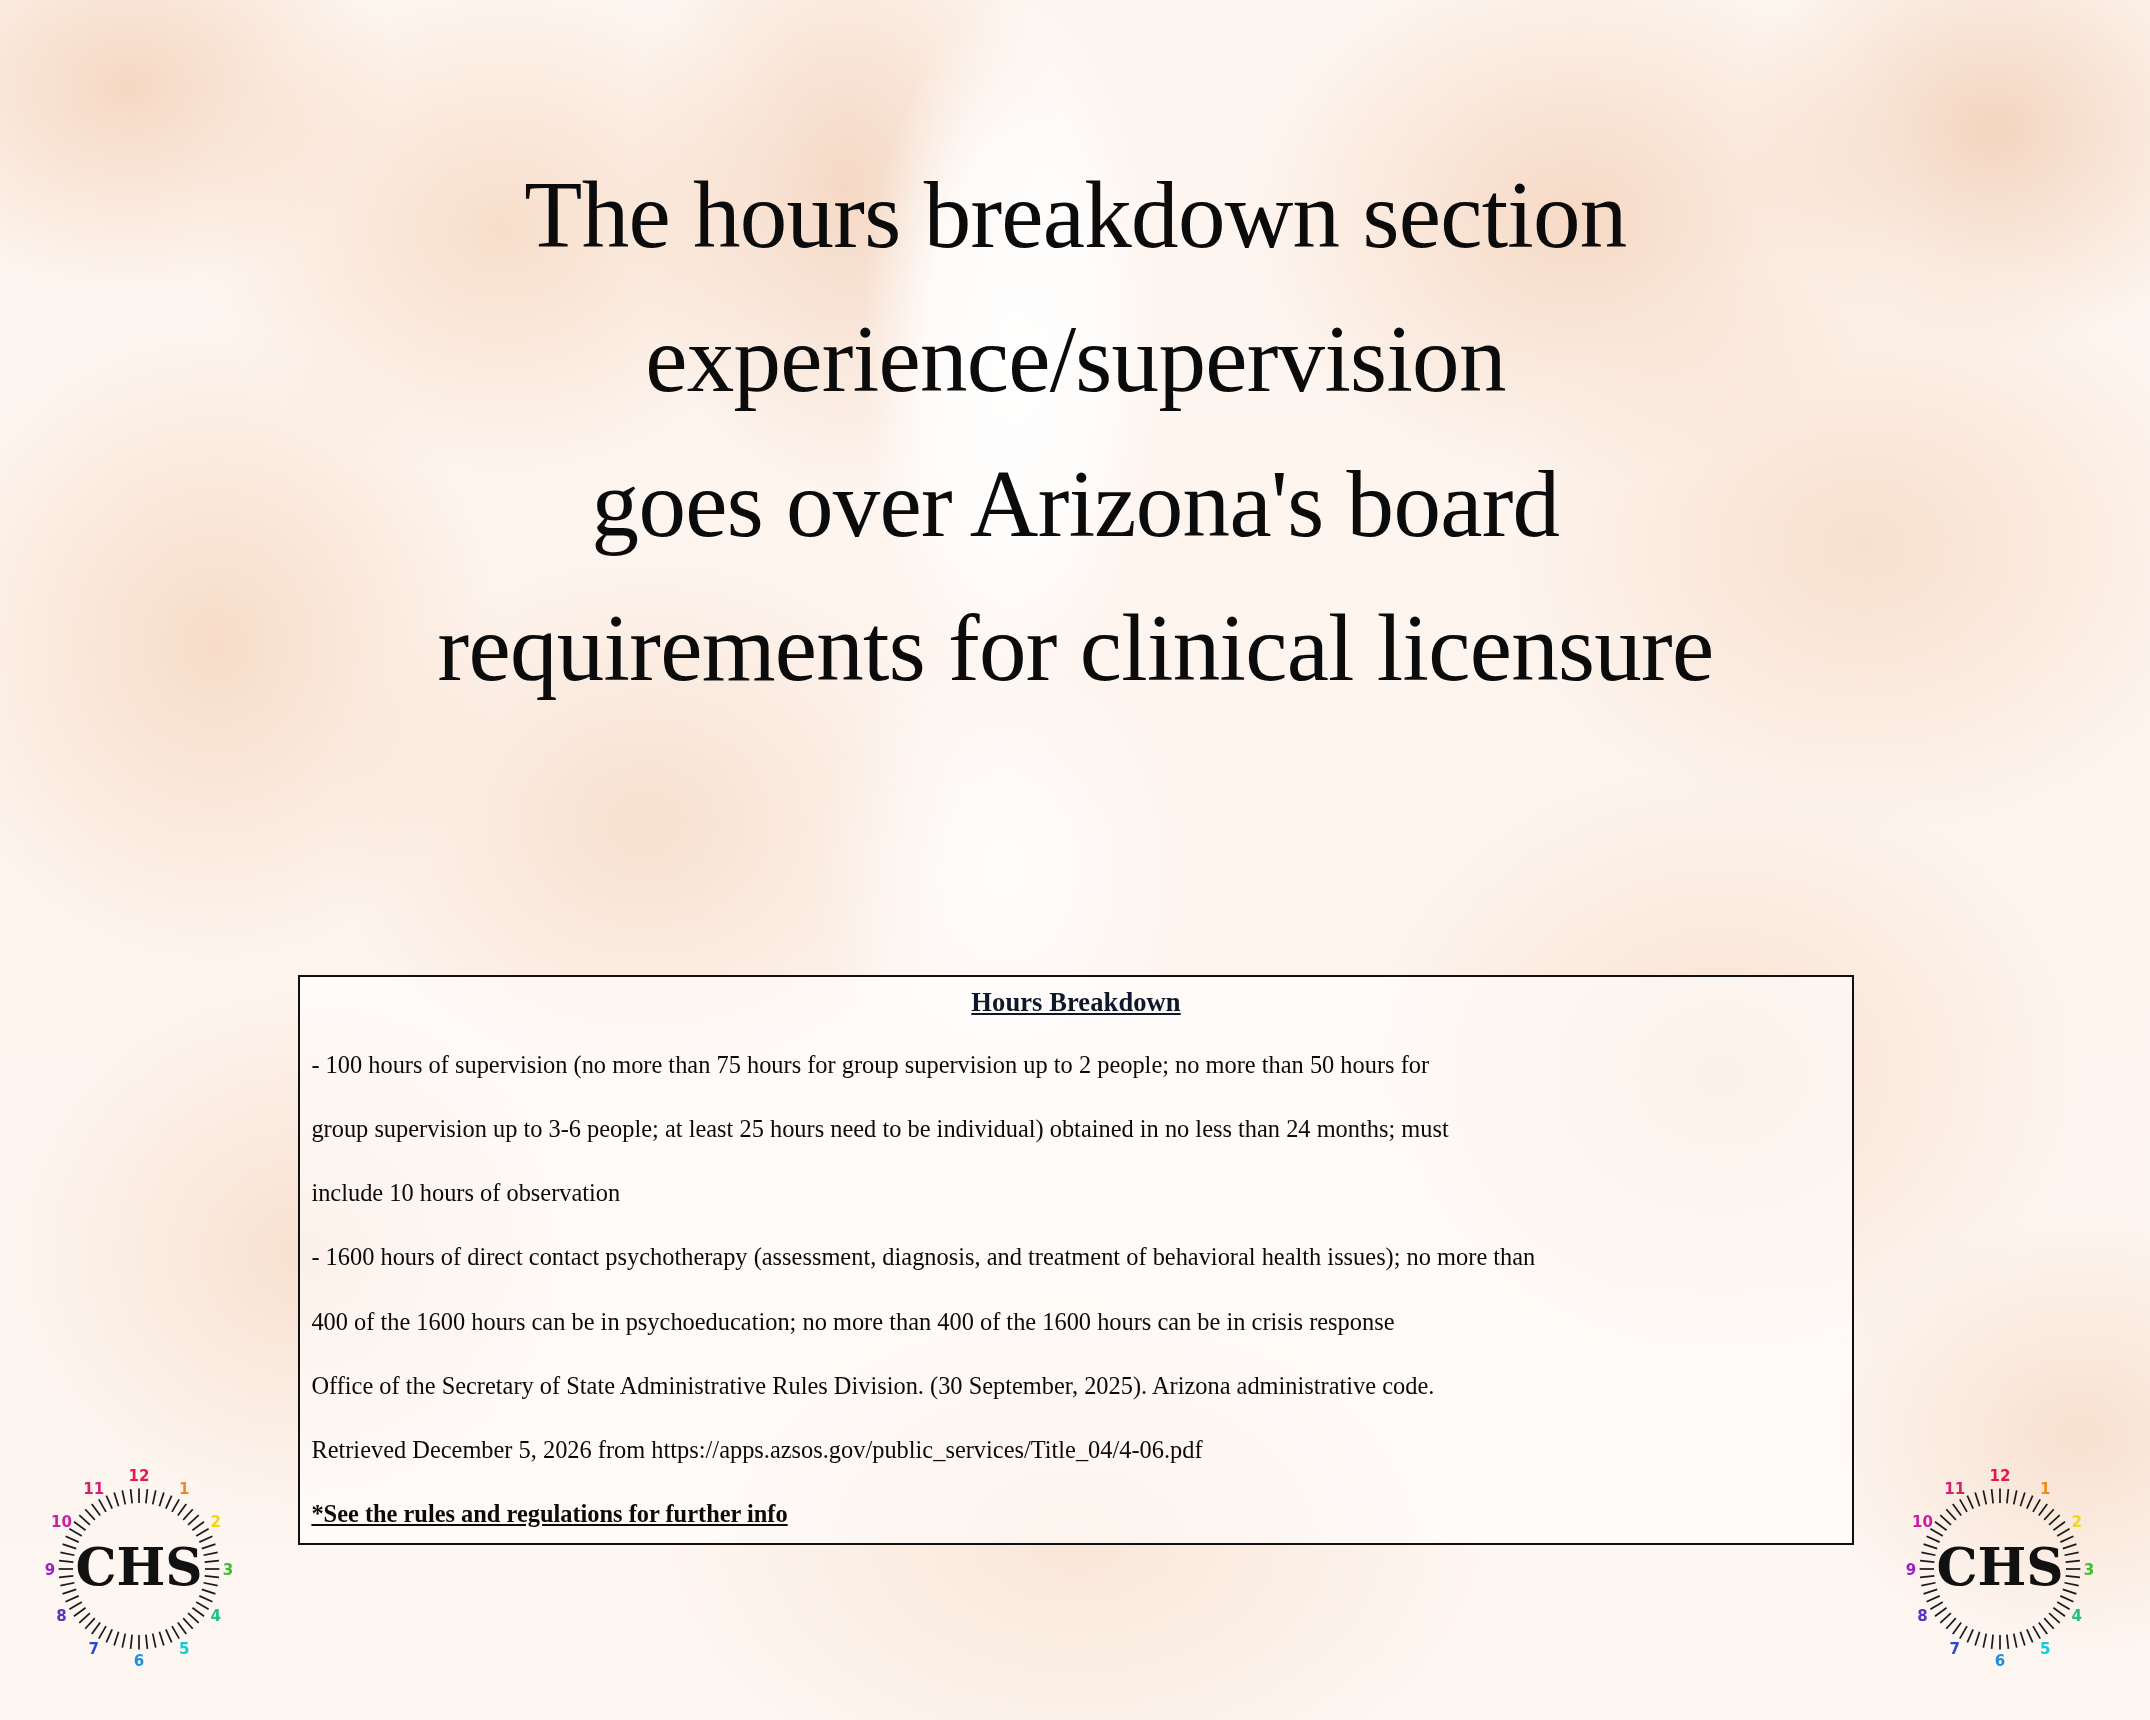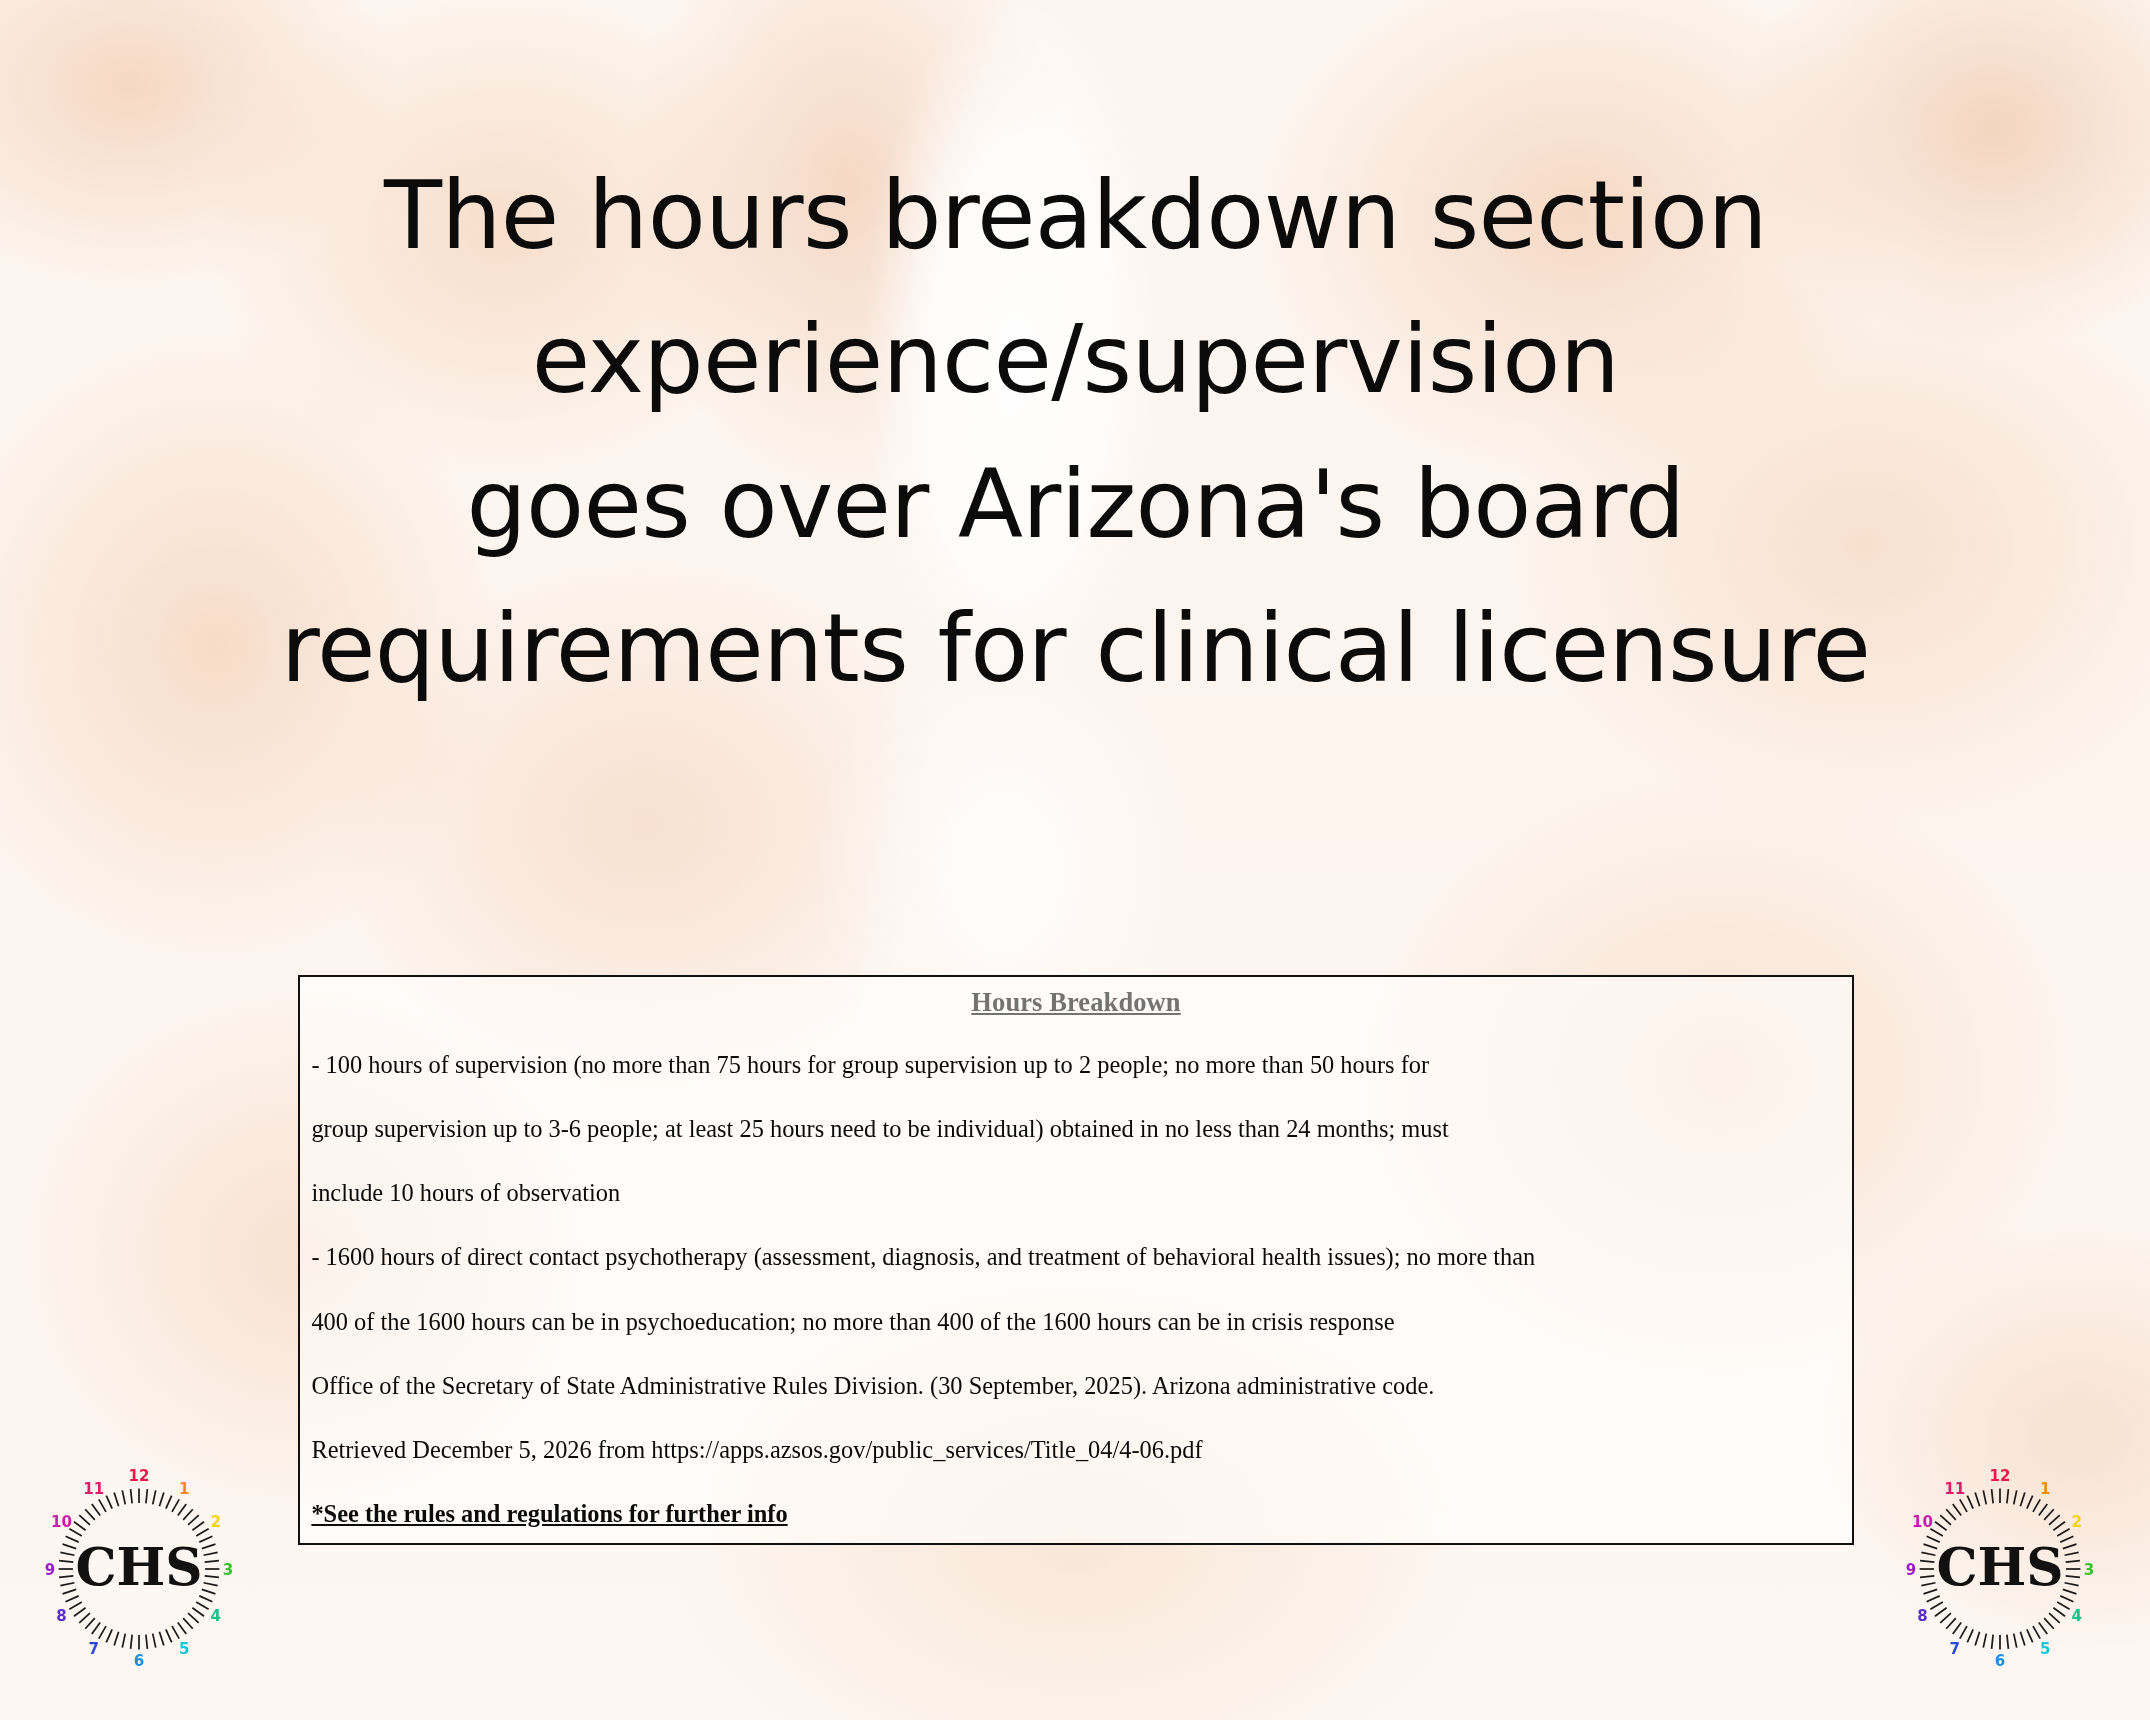--- a/index.html
+++ b/index.html
@@ -64,39 +64,39 @@
     left: 122px;
     top: 143px;
     width: 1907px;
     text-align: center;
     font-family: "DejaVu Sans", sans-serif;
     font-size: 95px;
     line-height: 1.52;
     color: #0b0b0b;
     letter-spacing: -0.7px;
   }
-  .title .line { display: block; white-space: nowrap; }
+  .title .line { display: block; white-space: nowrap; font-family: Liberation Serif, serif; }
 
   
   .hours-box {
     position: absolute;
     left: 298px;
     top: 975px;
     width: 1556px;
     border: 2.2px solid #111111;
     background: rgba(255,255,255,0.55);
     box-sizing: border-box;
     padding: 10px 5.7px 11.5px 5.7px;
   }
   .hours-title {
     text-align: center;
     font-weight: bold;
     font-size: 26.5px;
     text-decoration: underline;
-    color: #737373;
+    color: #0f172a;
     margin-bottom: 4.3px;
     letter-spacing: 0.1px;
   }
   .hours-line {
     font-size: 24.4px;
     line-height: 1.40;
     color: #0b0b0b;
     padding-left: 5.7px;
     white-space: nowrap;
     margin-top: 30px;

